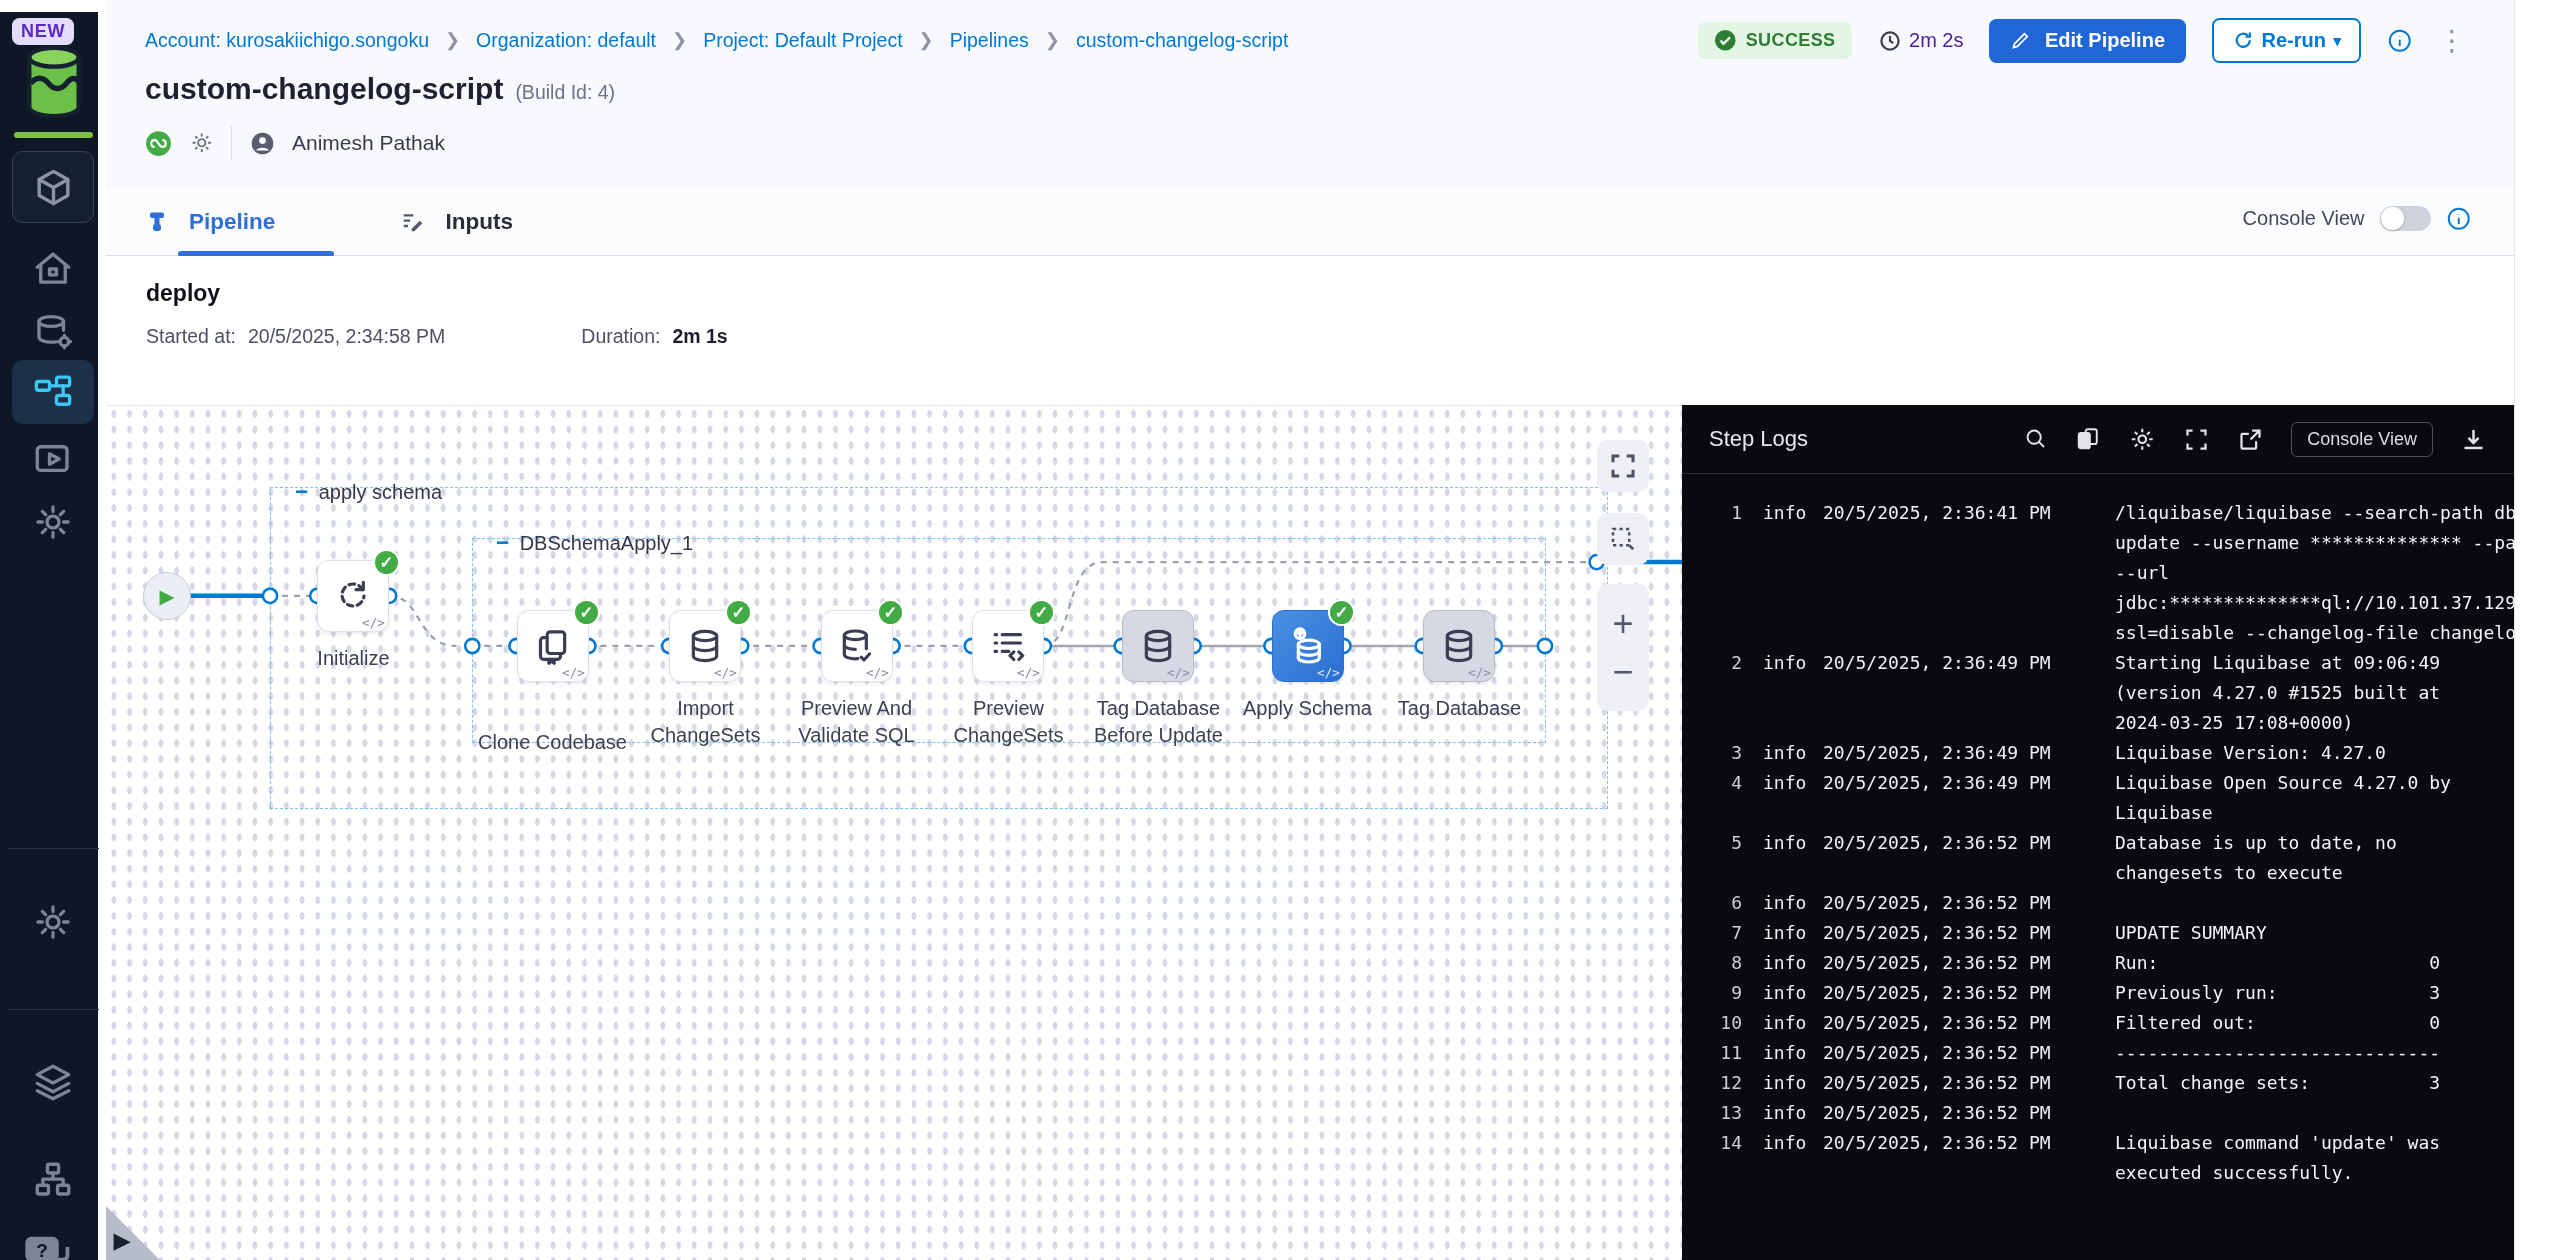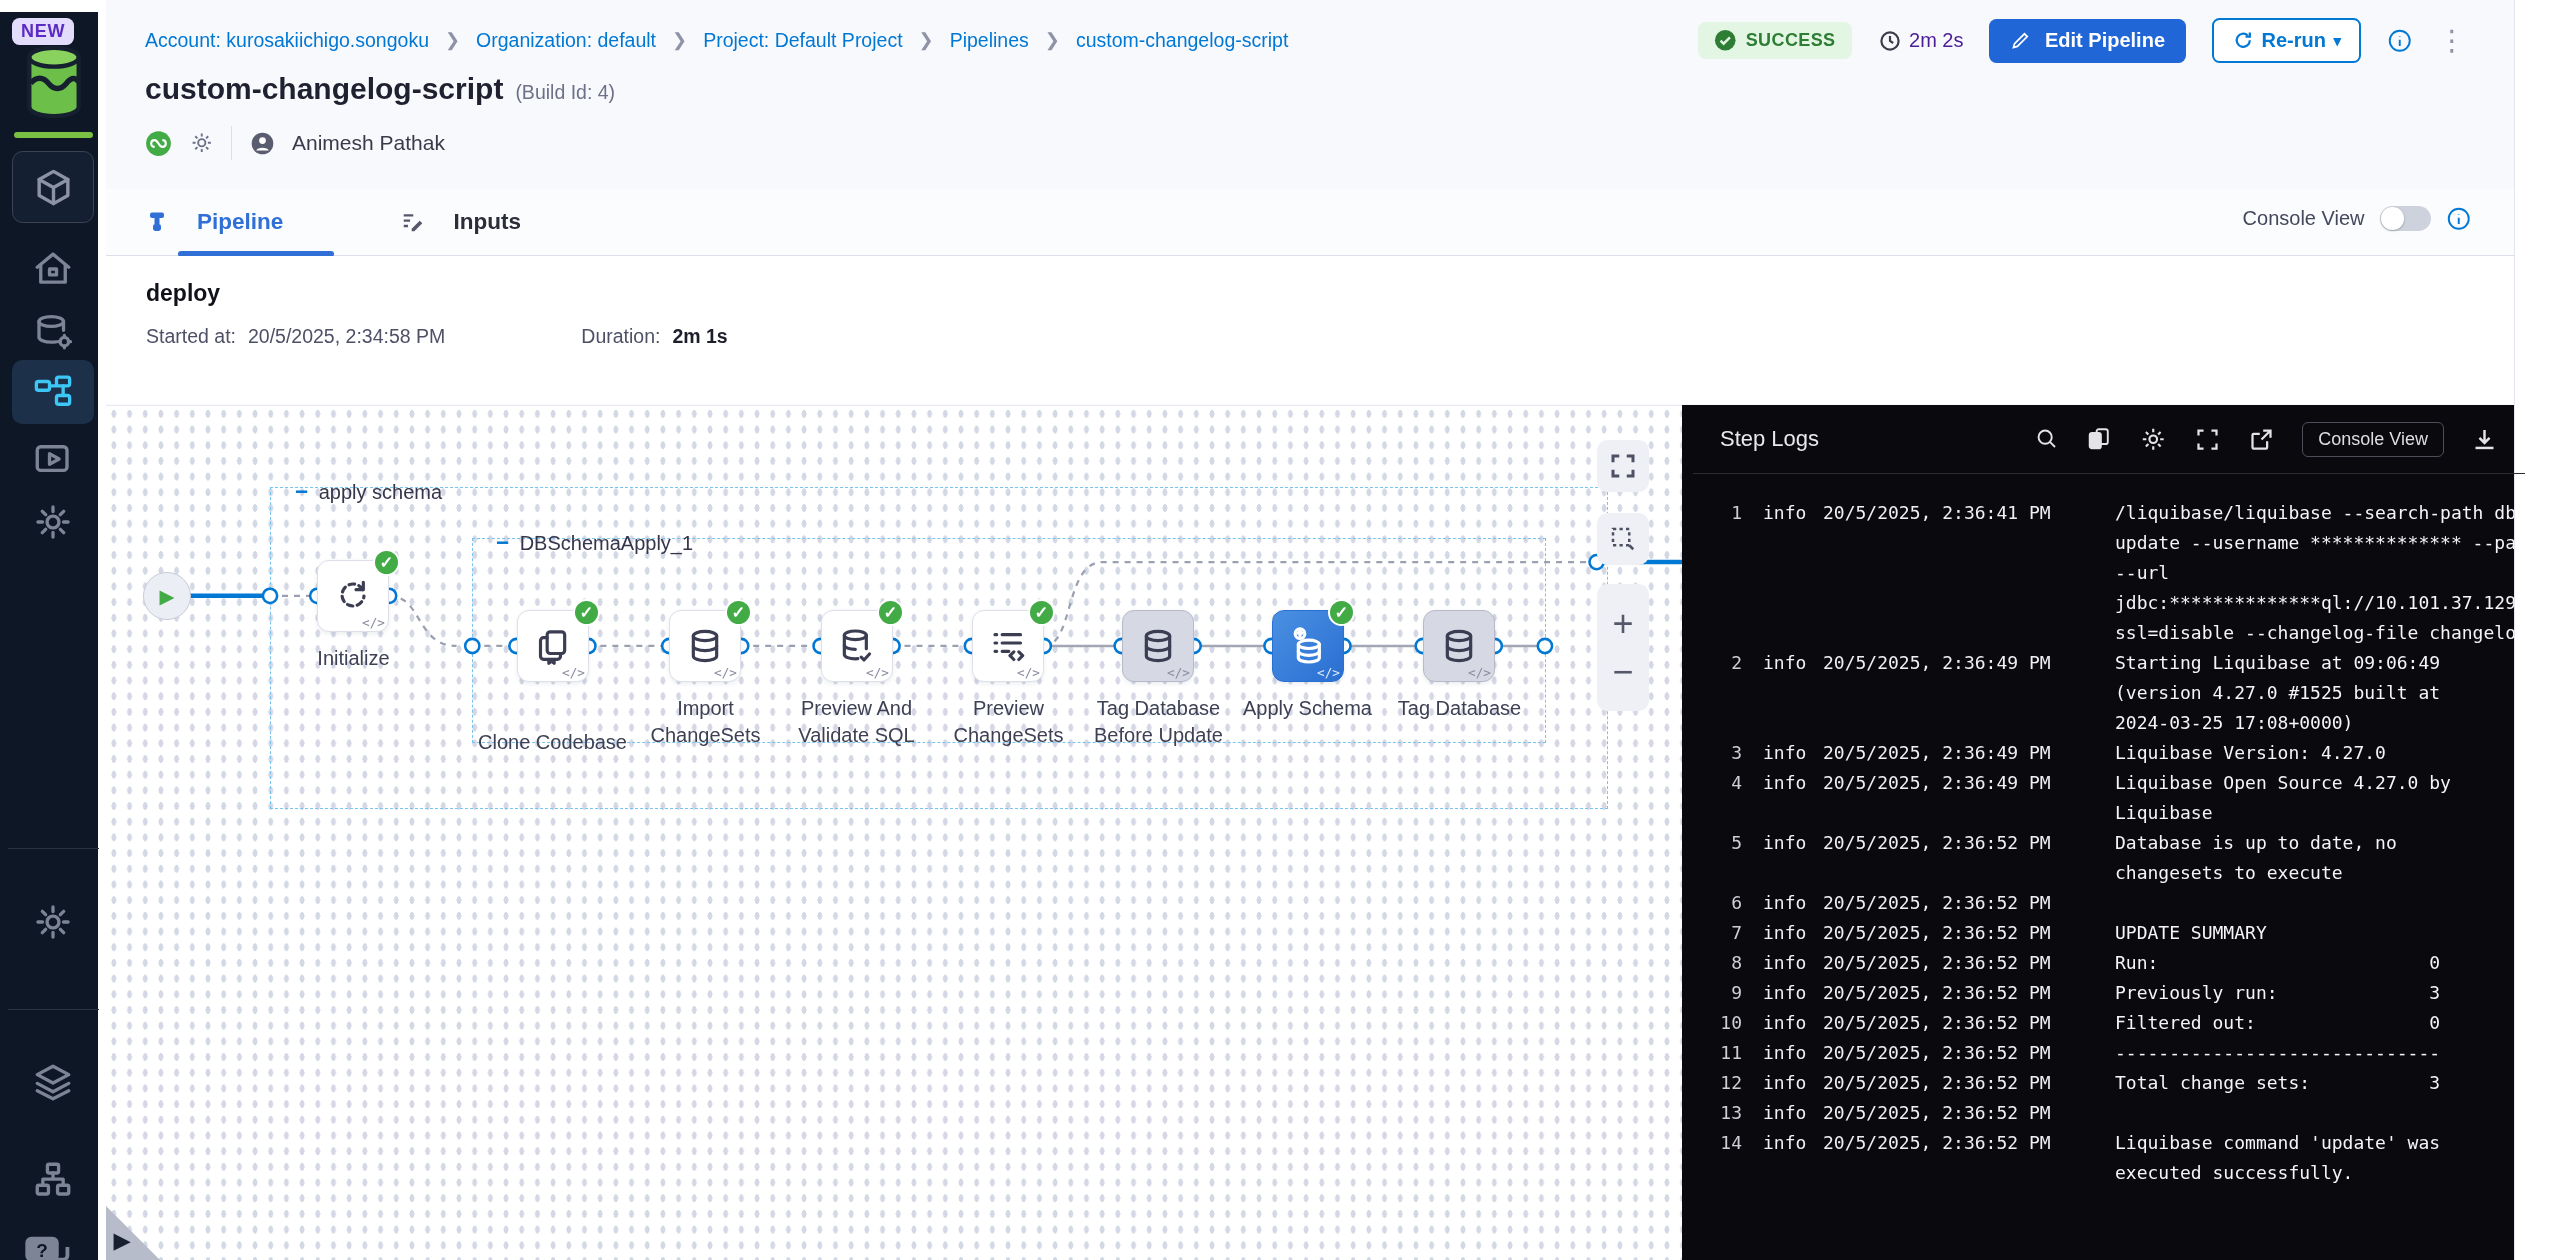--- a/index.html
+++ b/index.html
@@ -51,21 +51,21 @@
   .title-row { position:absolute; left:39px; top:72px; display:flex; align-items:baseline; gap:12px; }
   .page-title { font-size:30px; font-weight:bold; color:#1f2030; }
   .build-id { font-size:19.5px; color:#6e7088; }
   .meta-row { position:absolute; left:39px; top:126px; display:flex; align-items:center; gap:16.5px; }
   .meta-div { width:1.5px; height:34px; background:#dcdee9; }
   .author { font-size:21px; color:#3a3b4a; }
 
   
   .tabsbar { position:absolute; left:0; top:189px; width:100%; height:67px;
     background:#fbfcfe; border-bottom:1.5px solid #dcdee8; }
-  .tab { position:absolute; top:0; height:66px; display:flex; align-items:center; gap:28px;
+  .tab { position:absolute; top:0; height:66px; display:flex; align-items:center; gap:20px;
     font-size:22.5px; font-weight:bold; color:#2c2d3a; }
   .tab.active { color:#2f6fd6; }
   .tab-underline { position:absolute; left:33px; bottom:-1.5px; width:156px; height:6px;
     background:#2f6fd6; border-radius:3px; }
   .console-view { position:absolute; right:43px; top:16.5px; display:flex; align-items:center; gap:15px; }
   .console-view .lbl { font-size:20px; color:#45475c; }
   .toggle { width:51px; height:25.5px; background:#ced2dd; border-radius:12.7px; position:relative; }
   .toggle .knob { position:absolute; left:1.5px; top:1.5px; width:22.5px; height:22.5px;
     background:#fff; border-radius:50%; box-shadow:0 0.7px 2.2px rgba(0,0,0,.3); }
 
@@ -107,21 +107,21 @@
     color:#4d4f63; display:flex; flex-direction:column; align-items:center; justify-content:center; z-index:3; }
   .cv-ctl.one { height:52px; }
   .zoomsign { font-size:36px; color:#55576b; line-height:48px; }
   .fold { position:absolute; left:0; bottom:0; width:0; height:0; z-index:3;
     border-left:55px solid #b7bccb; border-top:55px solid transparent; }
   .fold-arrow { position:absolute; left:7.5px; bottom:7.5px; z-index:4; color:#16202f; font-size:22.5px; }
 
   
   .logs { position:relative; width:832px; height:856px; background:#0a0a0e; color:#f0f0f3; }
   .logs-header { position:absolute; left:0; top:0; width:100%; height:69px;
-    border-bottom:1.5px solid #2c2c33; display:flex; align-items:center; padding:0 27px;margin-left:11px; }
+    border-bottom:1.5px solid #2c2c33; display:flex; align-items:center; padding:0 27px; }
   .logs-title { font-size:22px; color:#e8e8ec; }
   .logs-actions { margin-left:auto; display:flex; align-items:center; gap:27px; color:#e3e3e8; }
   .btn-consoleview { border:1.5px solid #4d4e58; border-radius:6px; padding:6px 15px;
     font-size:18px; color:#dddde2; white-space:nowrap; }
   .logs-body { position:absolute; left:0; top:69px; width:100%; height:787px; overflow:hidden;
     font-family:"DejaVu Sans Mono", monospace; font-size:18px; line-height:30px; padding-top:24px; }
   .log-line { display:flex; white-space:pre; }
   .log-num { width:60px; text-align:right; color:#cfcfd6; flex:none; }
   .log-level { width:81px; padding-left:21px; color:#f0f0f3; flex:none; }
   .log-time { width:292px; color:#f0f0f3; flex:none; }

